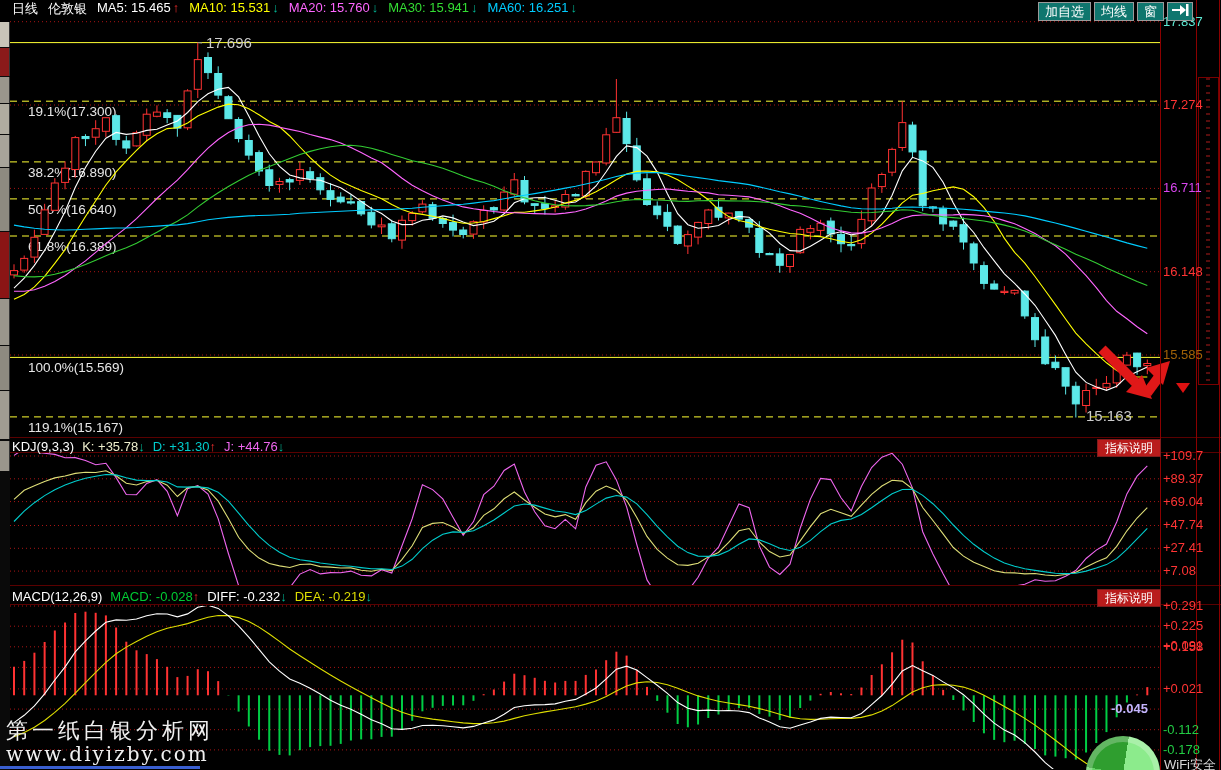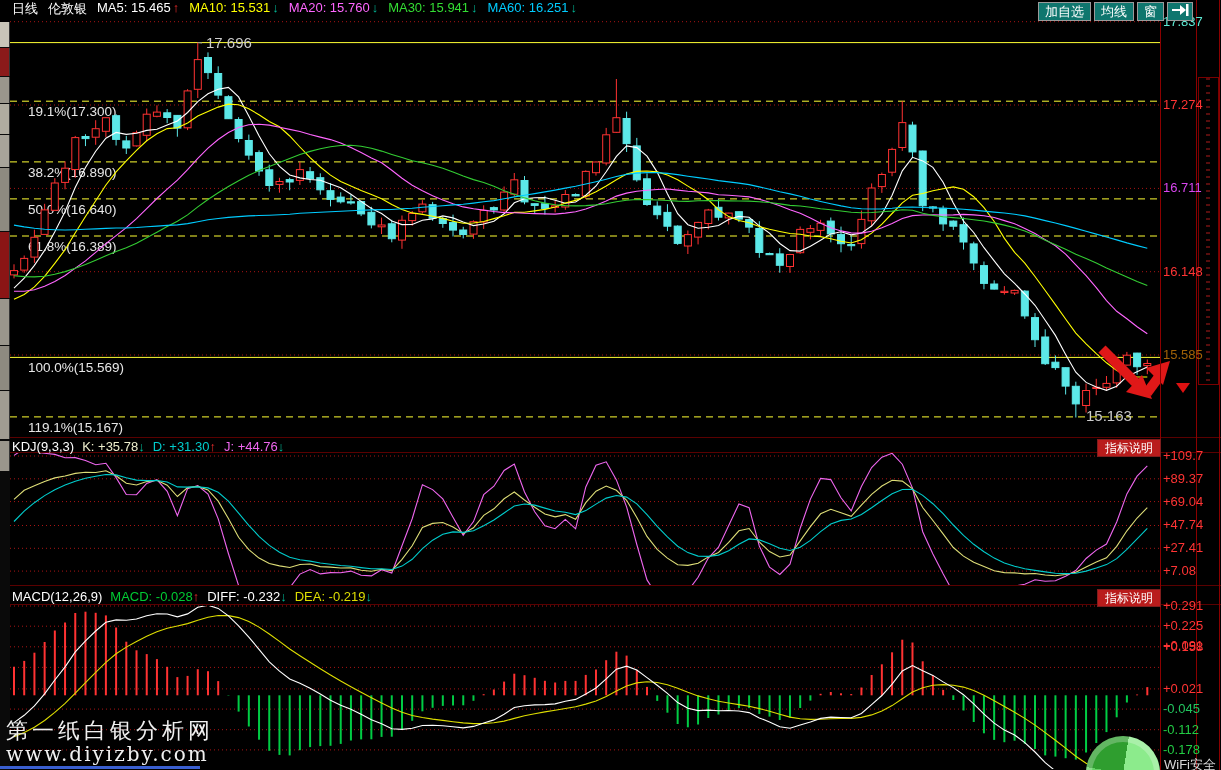--- a/index.html
+++ b/index.html
@@ -547,21 +547,21 @@
       <div class="axis-label" style="left: 1163px; top: 517.494px; color: rgb(255, 52, 52);">+47.74</div>
       <div class="axis-label" style="left: 1163px; top: 540.296px; color: rgb(255, 52, 52);">+27.41</div>
       <div class="axis-label" style="left: 1163px; top: 563.099px; color: rgb(255, 52, 52);">+7.08</div>
     </div>
   <div id="axis-macd">
       <div class="axis-label" style="left: 1163px; top: 597.963px; color: rgb(255, 52, 52);">+0.291</div>
       <div class="axis-label" style="left: 1163px; top: 618.225px; color: rgb(255, 52, 52);">+0.225</div>
       <div class="axis-label" style="left: 1163px; top: 638.794px; color: rgb(255, 52, 52);">+0.158</div>
       <div class="axis-label" style="left: 1163px; top: 638px; color: rgb(255, 52, 52);">+0.091</div>
       <div class="axis-label" style="left: 1163px; top: 680.853px; color: rgb(255, 52, 52);">+0.021</div>
-      <div class="axis-label" style="left: 1163px; top: 701.115px; color: #22c55e;">-0.045</div>
+      <div class="axis-label" style="left: 1111px; top: 701.115px; color: #c4b5fd; font-weight: bold;">-0.045</div>
       <div class="axis-label" style="left: 1163px; top: 721.684px; color: rgb(34, 204, 68);">-0.112</div>
       <div class="axis-label" style="left: 1163px; top: 741.946px; color: rgb(34, 204, 68);">-0.178</div>
     </div>
 
   <div class="vline" style="left:1160px;top:22px;height:748px;"></div>
   <div class="vline" style="left:1196px;top:0;height:770px;"></div>
   <div class="vline" style="left:1219px;top:0;height:770px;"></div>
 
   <div id="right-strip"></div>
 

